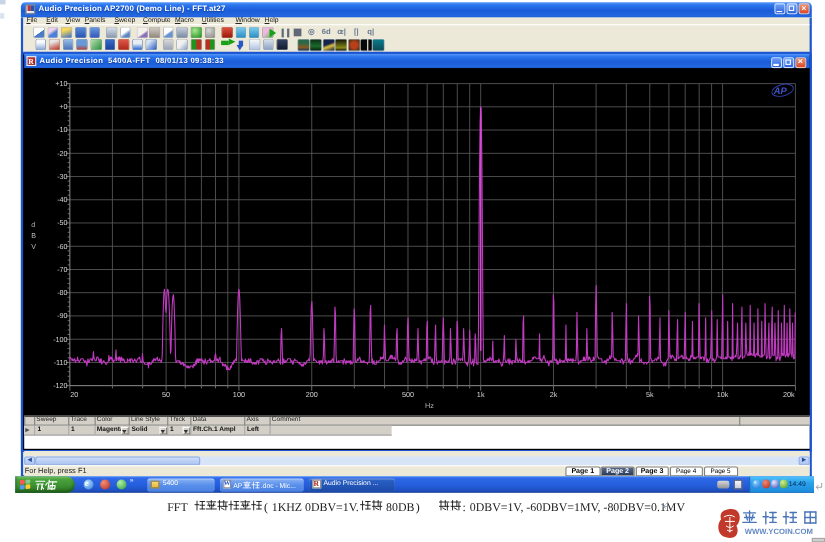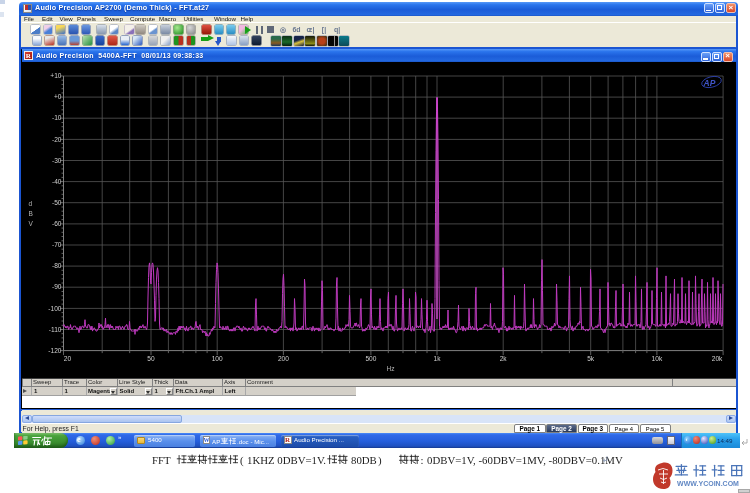--- a/index.html
+++ b/index.html
@@ -1,21 +1,21 @@
 <!DOCTYPE html>
 <html><head><meta charset="utf-8"><style>
 *{margin:0;padding:0;box-sizing:border-box}
 html,body{width:750px;height:493px;background:#fff;font-family:"Liberation Sans",sans-serif;overflow:hidden;position:relative}
 .ab{position:absolute}
 </style></head><body>
 <div class="ab" style="left:19px;top:2px;width:719px;height:13.5px;background:linear-gradient(180deg,#5698f8 0%,#2a74ec 20%,#1b5cd8 55%,#2368e0 90%,#1a55c8 100%);border-radius:4px 4px 0 0;"></div>
 <div class="ab" style="left:23px;top:3.5px;width:9px;height:9px;background:linear-gradient(135deg,#f8f8f8 40%,#d8dce8);border:1px solid #888;"></div>
 <div class="ab" style="left:24.5px;top:5px;width:3px;height:5px;background:#c03028;"></div>
 <div class="ab" style="left:28px;top:5px;width:2.5px;height:5px;background:#2850b0;"></div>
-<div class="ab" style="left:35px;top:3.2px;font:bold 7.2px &quot;Liberation Sans&quot;;color:#fff;letter-spacing:.2px;text-shadow:0 1px 1px #1140a0;">Audio Precision AP2700 (Demo Thick) - FFT.at27</div>
+<div class="ab" style="left:35px;top:3.2px;font:bold 7.2px &quot;Liberation Sans&quot;;color:#fff;letter-spacing:.2px;text-shadow:0 1px 1px #1140a0;">Audio Precision AP2700 (Demo Line) - FFT.at27</div>
 <div class="ab" style="left:704px;top:3.2px;width:9.5px;height:9.5px;border-radius:2px;border:1px solid #cfe0ff;background:linear-gradient(180deg,#6aa0f8,#2e62d8);"></div>
 <div class="ab" style="left:706px;top:9.5px;width:5px;height:1.6px;background:#fff;"></div>
 <div class="ab" style="left:715px;top:3.2px;width:9.5px;height:9.5px;border-radius:2px;border:1px solid #cfe0ff;background:linear-gradient(180deg,#6aa0f8,#2e62d8);"></div>
 <div class="ab" style="left:717px;top:5.4px;width:5px;height:4.5px;border:1px solid #fff;background:transparent;"></div>
 <div class="ab" style="left:726px;top:3.2px;width:9.5px;height:9.5px;border-radius:2px;border:1px solid #f0c0b0;background:linear-gradient(180deg,#f0926a,#dc4828);"></div>
 <div class="ab" style="left:726px;top:2.6px;width:9.5px;height:9.5px;font:bold 8px/9.5px &quot;Liberation Sans&quot;;color:#fff;text-align:center;">×</div>
 <div class="ab" style="left:19px;top:15.5px;width:719px;height:417.5px;background:#ece9d8;border-left:2.5px solid #1b55d2;border-right:2.5px solid #1b55d2;border-bottom:1px solid #1b55d2;"></div>
 <div class="ab" style="left:24px;top:15.2px;font:6.2px &quot;Liberation Sans&quot;;color:#111;"><u>F</u>ile</div>
 <div class="ab" style="left:42px;top:15.2px;font:6.2px &quot;Liberation Sans&quot;;color:#111;"><u>E</u>dit</div>
 <div class="ab" style="left:59.5px;top:15.2px;font:6.2px &quot;Liberation Sans&quot;;color:#111;"><u>V</u>iew</div>

